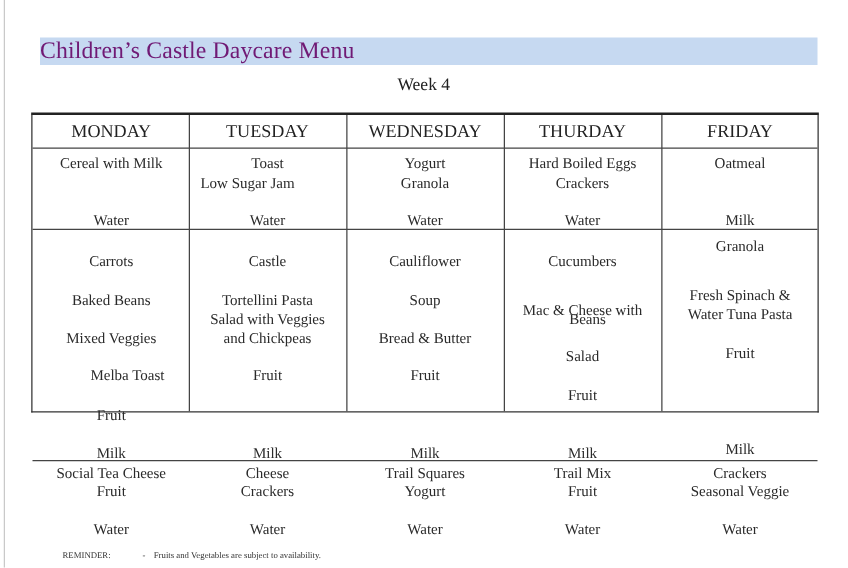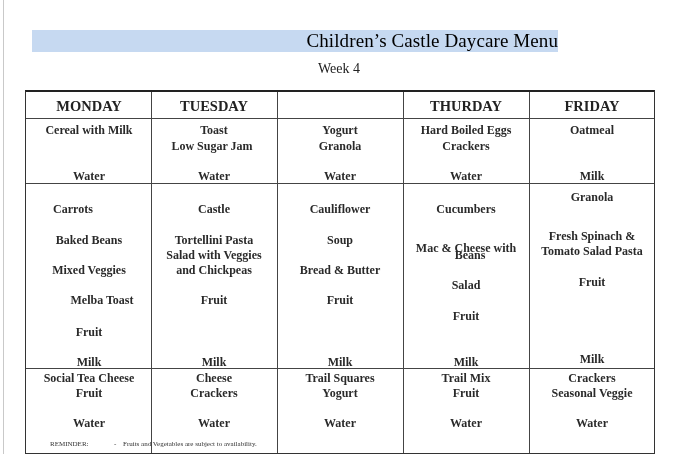--- a/index.html
+++ b/index.html
@@ -4,32 +4,32 @@
 <style>
   html, body { margin: 0; padding: 0; }
   body {
     width: 678px; height: 454px; position: relative; overflow: hidden;
     background: #ffffff;
     font-family: "Liberation Serif", "DejaVu Serif", serif;
     color: #222;
   }
   .page-edge { position: absolute; left: 3px; top: 0; width: 1px; height: 454px; background: #c9c9c9; }
   .title-bar {
-    position: absolute; left: 32px; top: 30px; width: 526px; height: 22px;
+    position: absolute; left: 32px; top: 30px; width: 622px; height: 22px;
     background: #c6d9f1;
-    display: flex; align-items: center; justify-content: flex-end;
-    font-size: 19px; color: #000000; letter-spacing: 0.1px;
+    display: flex; align-items: center; justify-content: flex-start;
+    font-size: 19px; color: #701a75; letter-spacing: 0.1px;
   }
   .subtitle {
     position: absolute; left: 0; width: 678px; top: 61px; text-align: center;
     font-size: 14px; color: #222;
   }
   .table {
-    position: absolute; left: 25px; top: 90px; width: 630px; height: 364px;
-    border: 1px solid #333; border-top: 2px solid #222; box-sizing: border-box; font-weight: bold;
+    position: absolute; left: 25px; top: 90px; width: 630px; height: 240px;
+    border: 1px solid #333; border-top: 2px solid #222; box-sizing: border-box;
   }
   .vline { position: absolute; top: 0; bottom: 0; width: 1px; background: #444; }
   .hline { position: absolute; left: 0; right: 0; height: 1px; background: #444; }
   .txt {
     position: absolute; transform: translate(-50%, -50%);
     white-space: nowrap; font-size: 12px; color: #2a2a2a; line-height: 1;
   }
   .hdr { font-size: 14.5px; color: #222; }
   .reminder {
     position: absolute; top: 444px; font-size: 7px; color: #333; white-space: nowrap;
@@ -51,42 +51,43 @@
   <div class="vline" style="left:125px"></div>
   <div class="vline" style="left:251px"></div>
   <div class="vline" style="left:377px"></div>
   <div class="vline" style="left:503px"></div>
   <div class="hline" style="top:26px"></div>
   <div class="hline" style="top:91px"></div>
   <div class="hline" style="top:276px"></div>
 
   <span class="txt hdr" style="left:63px;top:14px">MONDAY</span>
   <span class="txt hdr" style="left:188px;top:14px">TUESDAY</span>
+  <span class="txt hdr" style="left:314px;top:14px">WEDNESDAY</span>
   <span class="txt hdr" style="left:440px;top:14px">THURDAY</span>
   <span class="txt hdr" style="left:566px;top:14px">FRIDAY</span>
 
   <span class="txt" style="left:63px;top:38px">Cereal with Milk</span>
   <span class="txt" style="left:63px;top:84px">Water</span>
 
   <span class="txt" style="left:188px;top:38px">Toast</span>
-  <span class="txt" style="left:186px;top:54px">Low Sugar Jam</span>
+  <span class="txt" style="left:172px;top:54px">Low Sugar Jam</span>
   <span class="txt" style="left:188px;top:84px">Water</span>
 
   <span class="txt" style="left:314px;top:38px">Yogurt</span>
   <span class="txt" style="left:314px;top:54px">Granola</span>
   <span class="txt" style="left:314px;top:84px">Water</span>
 
   <span class="txt" style="left:440px;top:38px">Hard Boiled Eggs</span>
   <span class="txt" style="left:440px;top:54px">Crackers</span>
   <span class="txt" style="left:440px;top:84px">Water</span>
 
   <span class="txt" style="left:566px;top:38px">Oatmeal</span>
   <span class="txt" style="left:566px;top:84px">Milk</span>
 
-  <span class="txt" style="left:47px;top:117px">Carrots</span>
+  <span class="txt" style="left:63px;top:117px">Carrots</span>
   <span class="txt" style="left:63px;top:148px">Baked Beans</span>
   <span class="txt" style="left:63px;top:178px">Mixed Veggies</span>
   <span class="txt" style="left:76px;top:208px">Melba Toast</span>
   <span class="txt" style="left:63px;top:240px">Fruit</span>
   <span class="txt" style="left:63px;top:270px">Milk</span>
 
   <span class="txt" style="left:188px;top:117px">Castle</span>
   <span class="txt" style="left:188px;top:148px">Tortellini Pasta</span>
   <span class="txt" style="left:188px;top:163px">Salad with Veggies</span>
   <span class="txt" style="left:188px;top:178px">and Chickpeas</span>
@@ -101,21 +102,21 @@
 
   <span class="txt" style="left:440px;top:117px">Cucumbers</span>
   <span class="txt" style="left:440px;top:156px">Mac &amp; Cheese with</span>
   <span class="txt" style="left:444px;top:163px">Beans</span>
   <span class="txt" style="left:440px;top:193px">Salad</span>
   <span class="txt" style="left:440px;top:224px">Fruit</span>
   <span class="txt" style="left:440px;top:270px">Milk</span>
 
   <span class="txt" style="left:566px;top:105px">Granola</span>
   <span class="txt" style="left:566px;top:144px">Fresh Spinach &amp;</span>
-  <span class="txt" style="left:566px;top:159px">Tomato Salad Pasta</span>
+  <span class="txt" style="left:566px;top:159px">Water Tuna Pasta</span>
   <span class="txt" style="left:566px;top:190px">Fruit</span>
   <span class="txt" style="left:566px;top:267px">Milk</span>
 
   <span class="txt" style="left:63px;top:286px">Social Tea Cheese</span>
   <span class="txt" style="left:63px;top:301px">Fruit</span>
   <span class="txt" style="left:63px;top:331px">Water</span>
 
   <span class="txt" style="left:188px;top:286px">Cheese</span>
   <span class="txt" style="left:188px;top:301px">Crackers</span>
   <span class="txt" style="left:188px;top:331px">Water</span>

